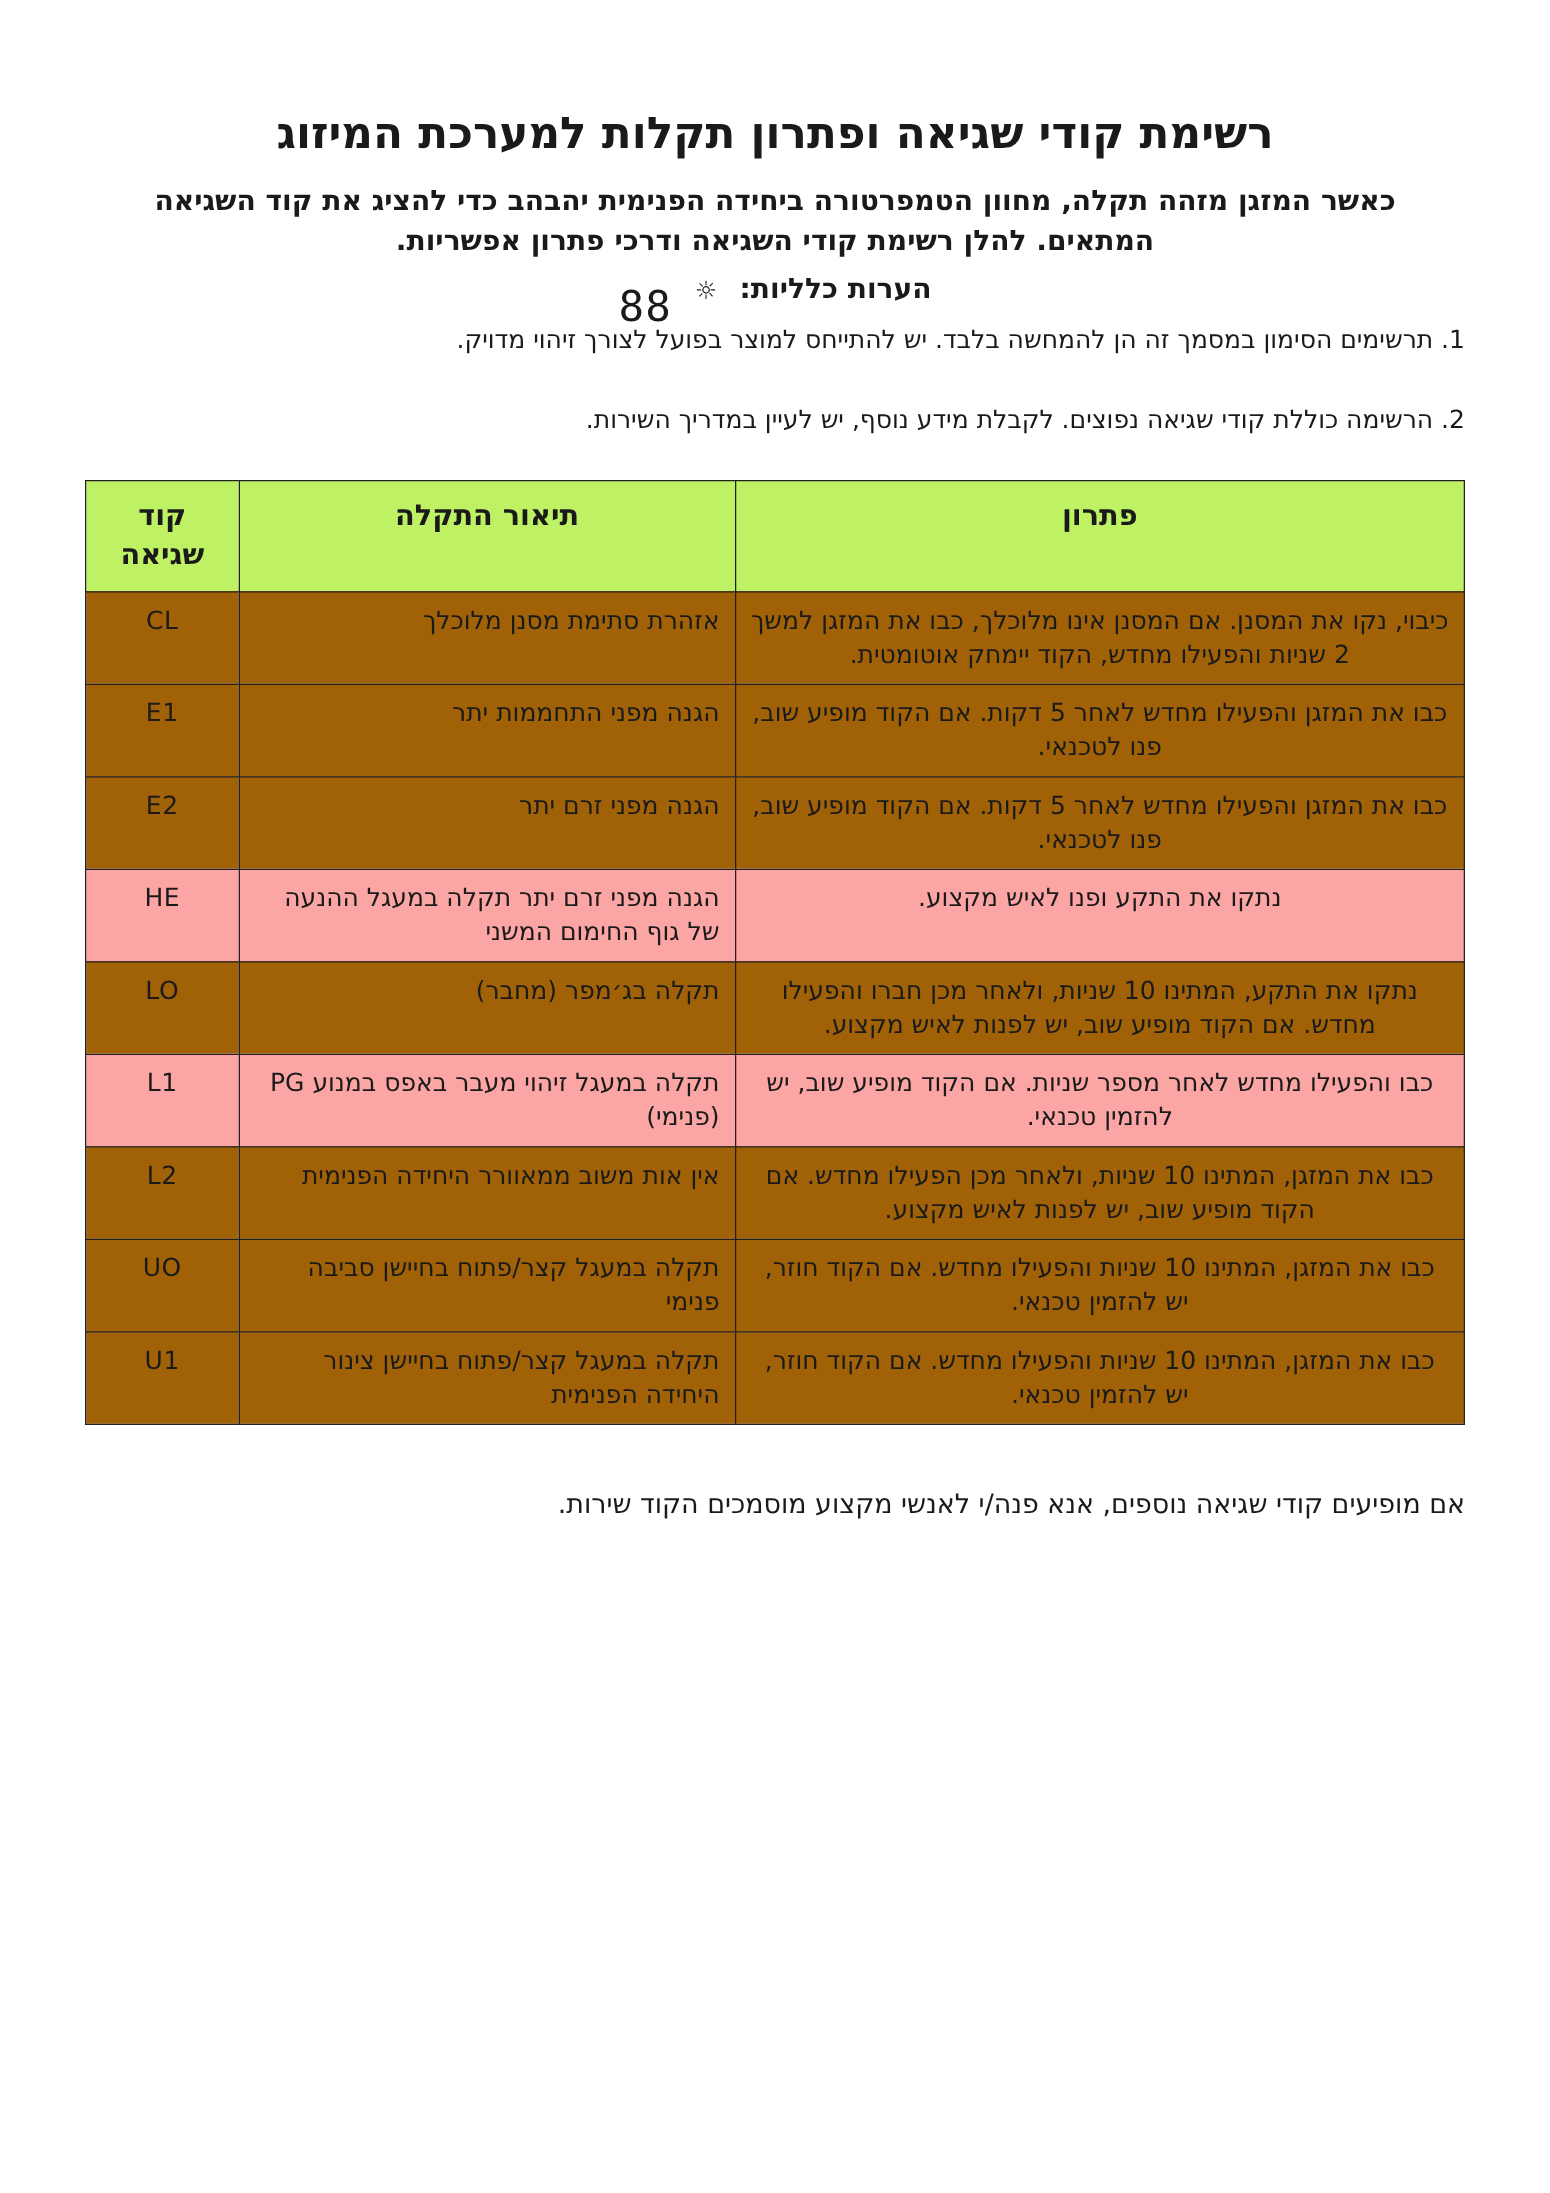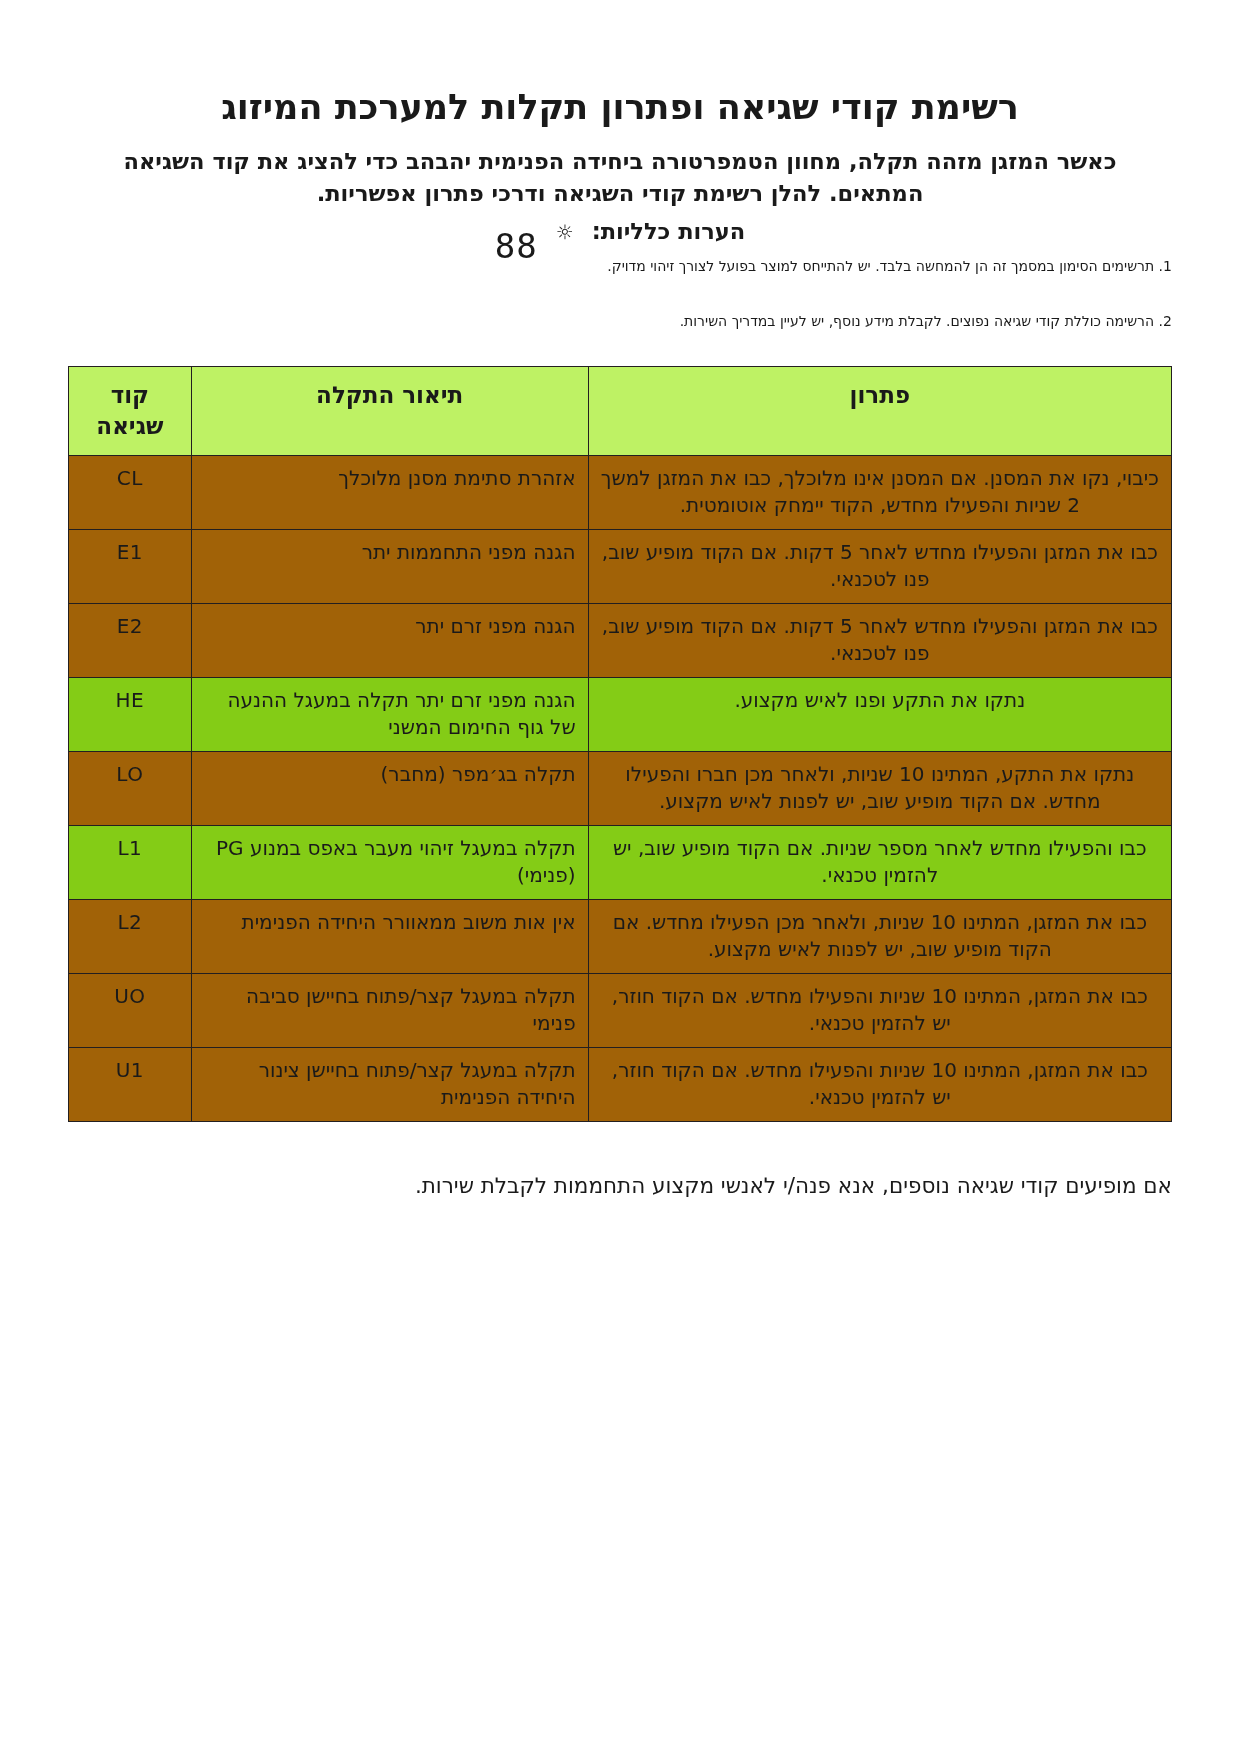--- a/index.html
+++ b/index.html
@@ -62,21 +62,21 @@
     line-height: 1;
     position: relative;
     top: 14px;
   }
   ol.notes {
     list-style: none;
     margin: 2px 0 0 0;
     padding: 0;
   }
   ol.notes li {
-    font-size: 14px;
+    font-size: 20px;
     line-height: 1.5;
     margin-bottom: 34px;
     text-align: right;
     direction: rtl;
   }
   table.codes {
     width: 100%;
     border-collapse: collapse;
     margin-top: 10px;
     table-layout: fixed;
@@ -107,21 +107,21 @@
   td.solution { text-align: center; }
   td.desc { text-align: right; }
   td.code {
     text-align: center;
     font-size: 25px;
     font-family: "DejaVu Sans", "Liberation Sans", sans-serif;
     letter-spacing: 0.5px;
     direction: ltr;
     padding-top: 10px;
   }
-  tr.shade td { background: #84cc16; }
+  tr.shade td { background: #fca5a5; }
   tr.plain td { background: #a16207; }
   .footer {
     margin-top: 48px;
     font-size: 21.5px;
     line-height: 1.5;
     text-align: right;
   }
   .footer .line2 { display: block; }
 </style>
 </head>
@@ -200,16 +200,16 @@
       </tr>
       <tr class="plain">
         <td class="solution">כבו את המזגן, המתינו 10 שניות והפעילו מחדש. אם הקוד חוזר, יש להזמין טכנאי.</td>
         <td class="desc">תקלה במעגל קצר/פתוח בחיישן צינור היחידה הפנימית</td>
         <td class="code">U1</td>
       </tr>
     </tbody>
   </table>
 
   <div class="footer">
-    <span>אם מופיעים קודי שגיאה נוספים, אנא פנה/י לאנשי מקצוע התחממות לקבלת שירות.</span>
+    <span>אם מופיעים קודי שגיאה נוספים, אנא פנה/י לאנשי מקצוע מוסמכים הקוד שירות.</span>
   </div>
 
 </div>
 
 </body></html>

